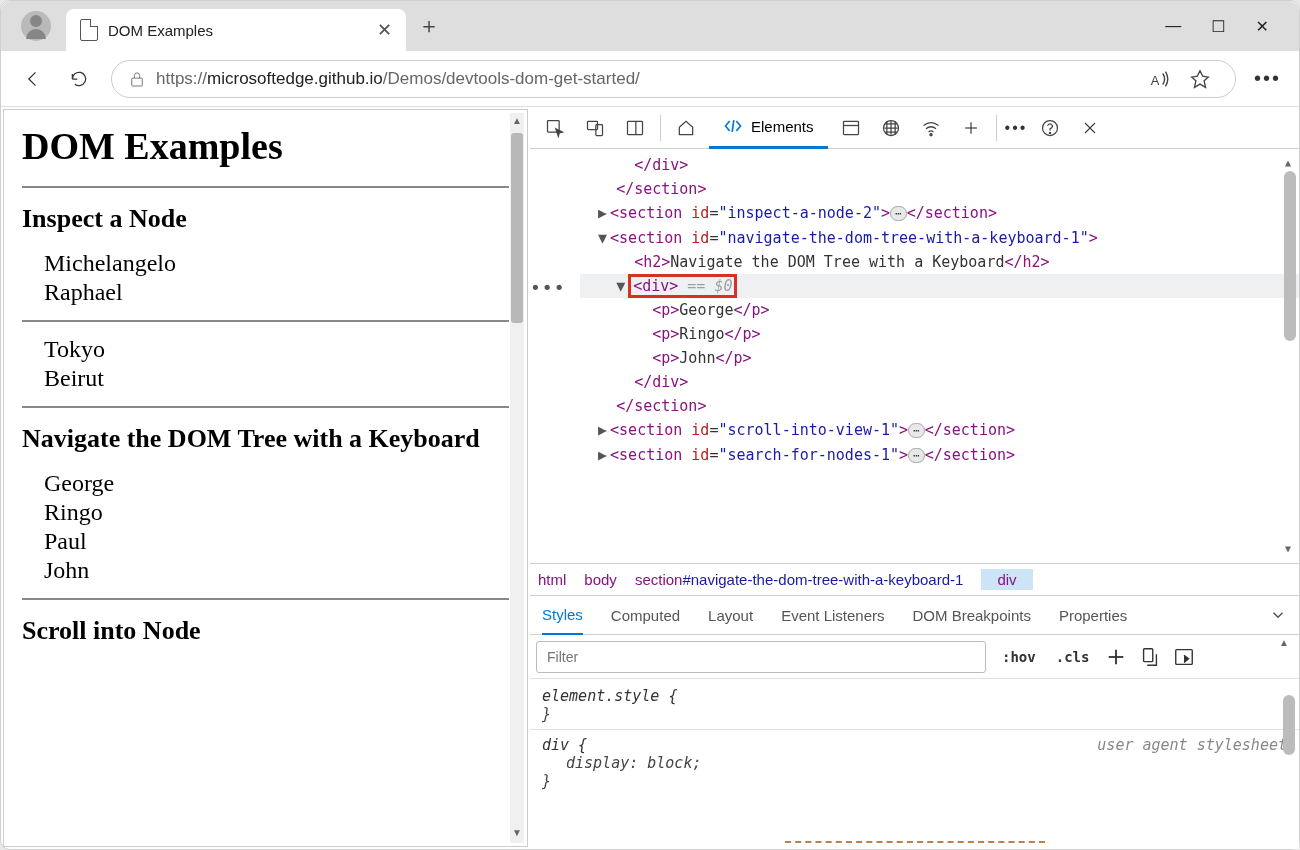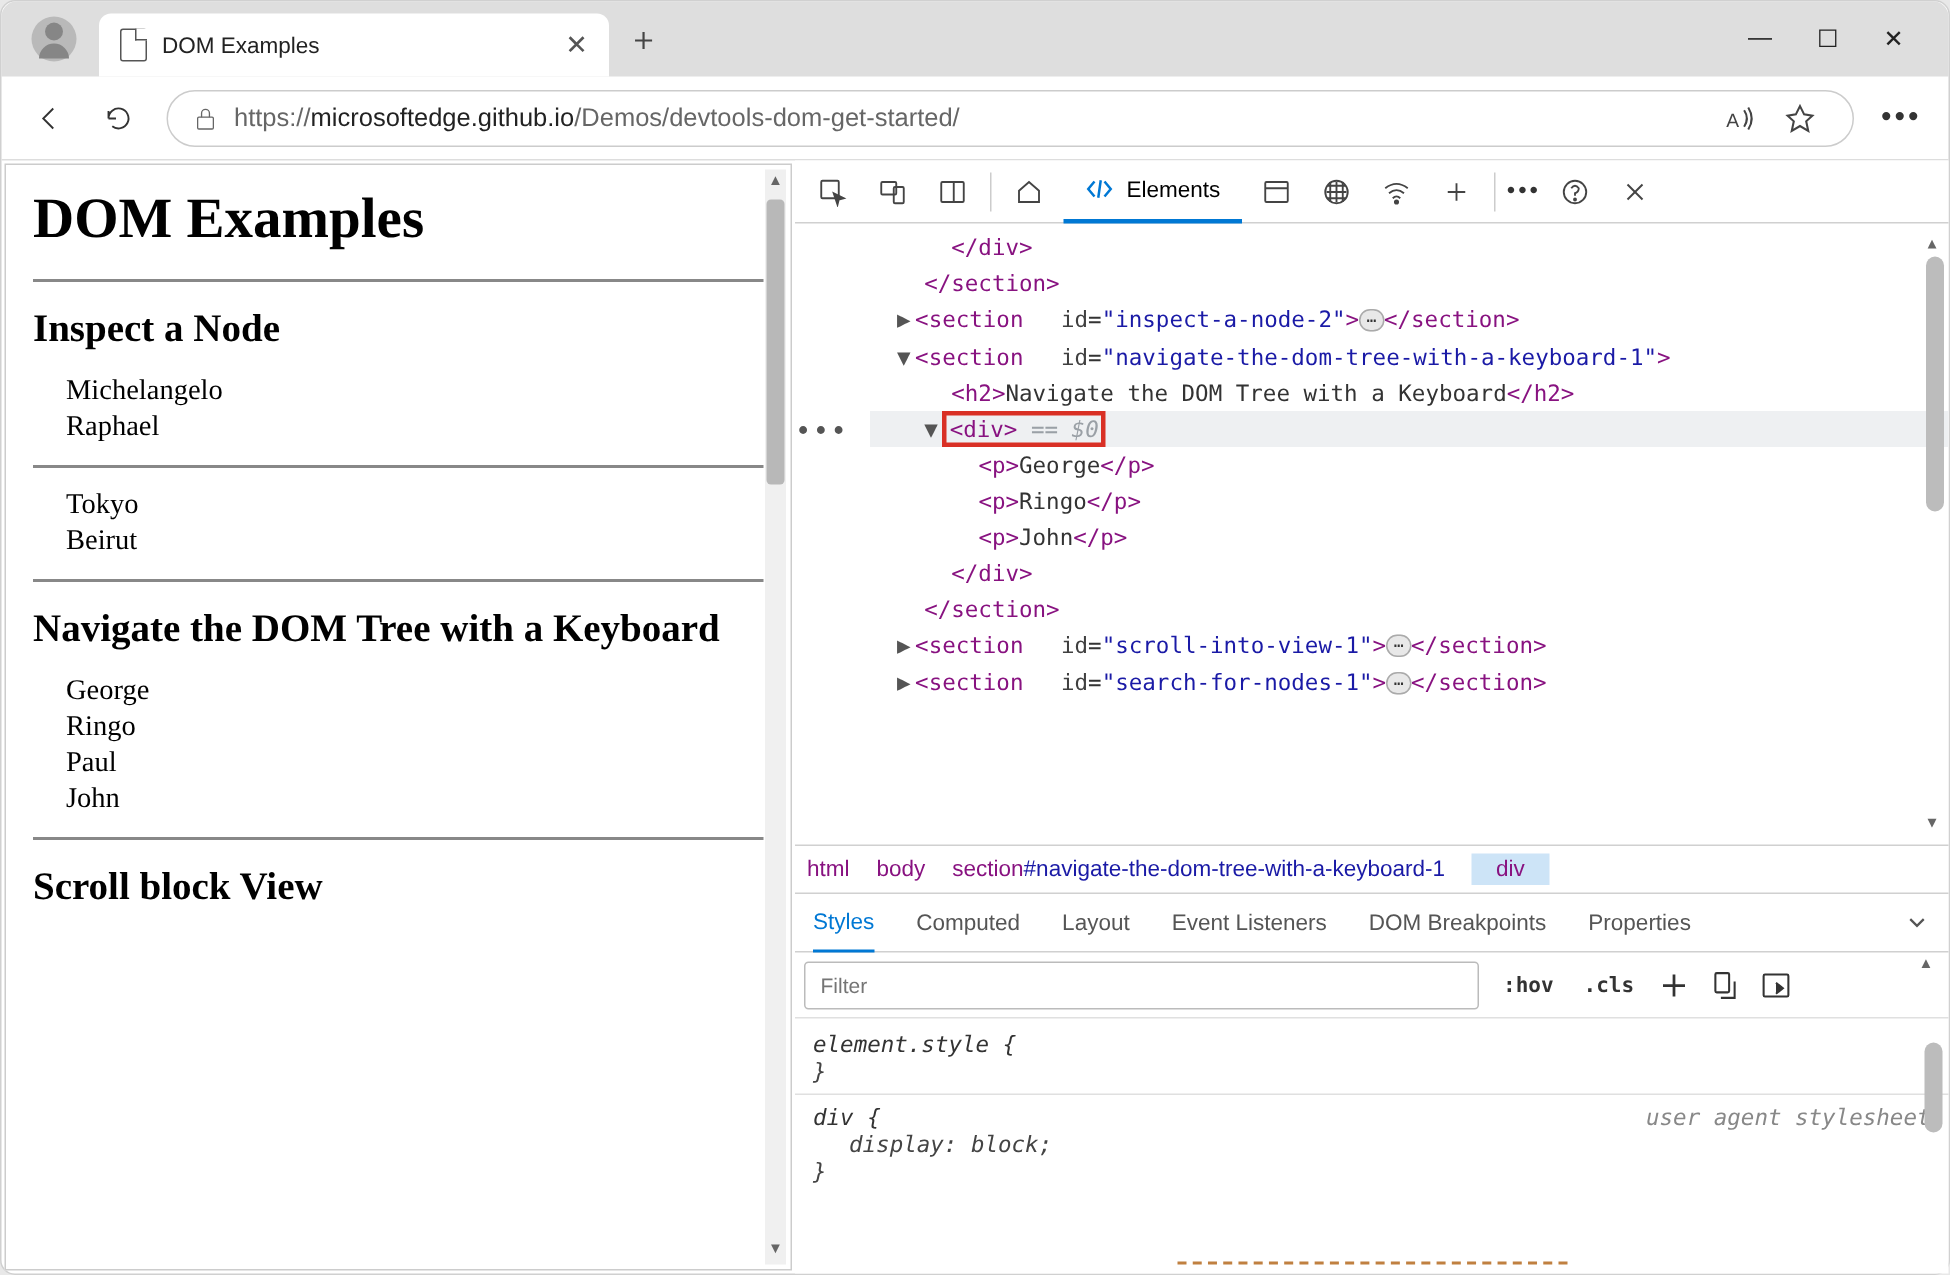--- a/index.html
+++ b/index.html
@@ -34,21 +34,21 @@
 .more-dots { font-size: 20px; letter-spacing: 2px; color: #333; cursor: pointer; }
 
 
 .content { flex: 1; display: flex; min-height: 0; }
 
 
 .page-panel { width: 525px; background: #fff; border: 1px solid #ccc; margin: 2px; position: relative; padding: 14px 18px; font-family: "Times New Roman", serif; overflow: hidden; }
 .page-panel h1 { font-size: 38px; font-weight: bold; margin-bottom: 18px; }
 .page-panel hr { border: none; border-top: 2px solid #888; margin: 14px 0; }
 .page-panel h2 { font-size: 26px; font-weight: bold; margin: 16px 0; }
-.page-panel .list { padding-left: 22px; font-size: 19px; }
+.page-panel .list { padding-left: 22px; font-size: 24px; }
 .page-panel .list div { margin: 2px 0; }
 .page-scrollbar { position: absolute; right: 3px; top: 3px; width: 14px; height: calc(100% - 6px); background: #f0f0f0; }
 .page-scrollbar .thumb { position: absolute; top: 20px; left: 1px; width: 12px; height: 190px; background: #b8b8b8; border-radius: 3px; }
 .page-scrollbar .arrow { position: absolute; left: 0; width: 14px; height: 14px; font-size: 10px; text-align: center; color: #666; }
 
 
 .devtools { flex: 1; display: flex; flex-direction: column; background: #fff; min-width: 0; }
 .dt-toolbar { height: 42px; display: flex; align-items: center; border-bottom: 1px solid #d0d0d0; padding: 0 8px; gap: 6px; }
 .dt-icon { width: 34px; height: 34px; display: flex; align-items: center; justify-content: center; cursor: pointer; border-radius: 3px; }
 .dt-icon svg { width: 20px; height: 20px; stroke: #444; stroke-width: 1.5; fill: none; }
@@ -57,21 +57,21 @@
 .dt-tab.active { border-bottom: 3px solid #0078d4; }
 
 
 .dom-tree { flex: 1; overflow: hidden; position: relative; font-family: Consolas, monospace; font-size: 15px; line-height: 24px; padding: 4px 0 4px 50px; min-height: 0; }
 .dom-line { white-space: pre; color: #333; }
 .dom-line.selected { background: #eef0f2; }
 .selected-wrap { position: relative; }
 .selected-dots { position: absolute; left: -50px; top: 2px; font-size: 18px; color: #555; letter-spacing: 1px; }
 .red-highlight { border: 3px solid #d93025; padding: 0 2px; }
 .tag { color: #881280; }
-.attr-name { color: #404040; margin-left: 16px; }
+.attr-name { color: #b91c1c; }
 .attr-val { color: #1a1aa6; }
 .collapse-arrow { display: inline-block; width: 12px; color: #555; }
 .ellipsis { background: #e8e8e8; border: 1px solid #aaa; border-radius: 8px; padding: 0 4px; font-size: 11px; vertical-align: 1px; }
 .eq0 { color: #9aa0a6; font-style: italic; }
 .dom-scrollbar { position: absolute; right: 2px; top: 2px; width: 14px; height: calc(100% - 4px); }
 .dom-scrollbar .thumb { position: absolute; top: 20px; left: 1px; width: 12px; height: 170px; background: #bcbcbc; border-radius: 6px; }
 .dom-scrollbar .arrow { position: absolute; left: 2px; font-size: 10px; color: #666; }
 
 
 .breadcrumbs { height: 32px; border-top: 1px solid #d0d0d0; display: flex; align-items: center; padding: 0 8px; gap: 18px; font-size: 15px; color: #881280; }
@@ -168,21 +168,21 @@
       </div>
       <hr>
       <h2>Navigate the DOM Tree with a Keyboard</h2>
       <div class="list">
         <div>George</div>
         <div>Ringo</div>
         <div>Paul</div>
         <div>John</div>
       </div>
       <hr>
-      <h2>Scroll block View</h2>
+      <h2>Scroll into Node</h2>
       <div class="page-scrollbar">
         <div class="arrow" style="top:2px">▲</div>
         <div class="thumb"></div>
         <div class="arrow" style="bottom:2px">▼</div>
       </div>
     </div>
 
     <div class="devtools">
 
       <div class="dt-toolbar">

